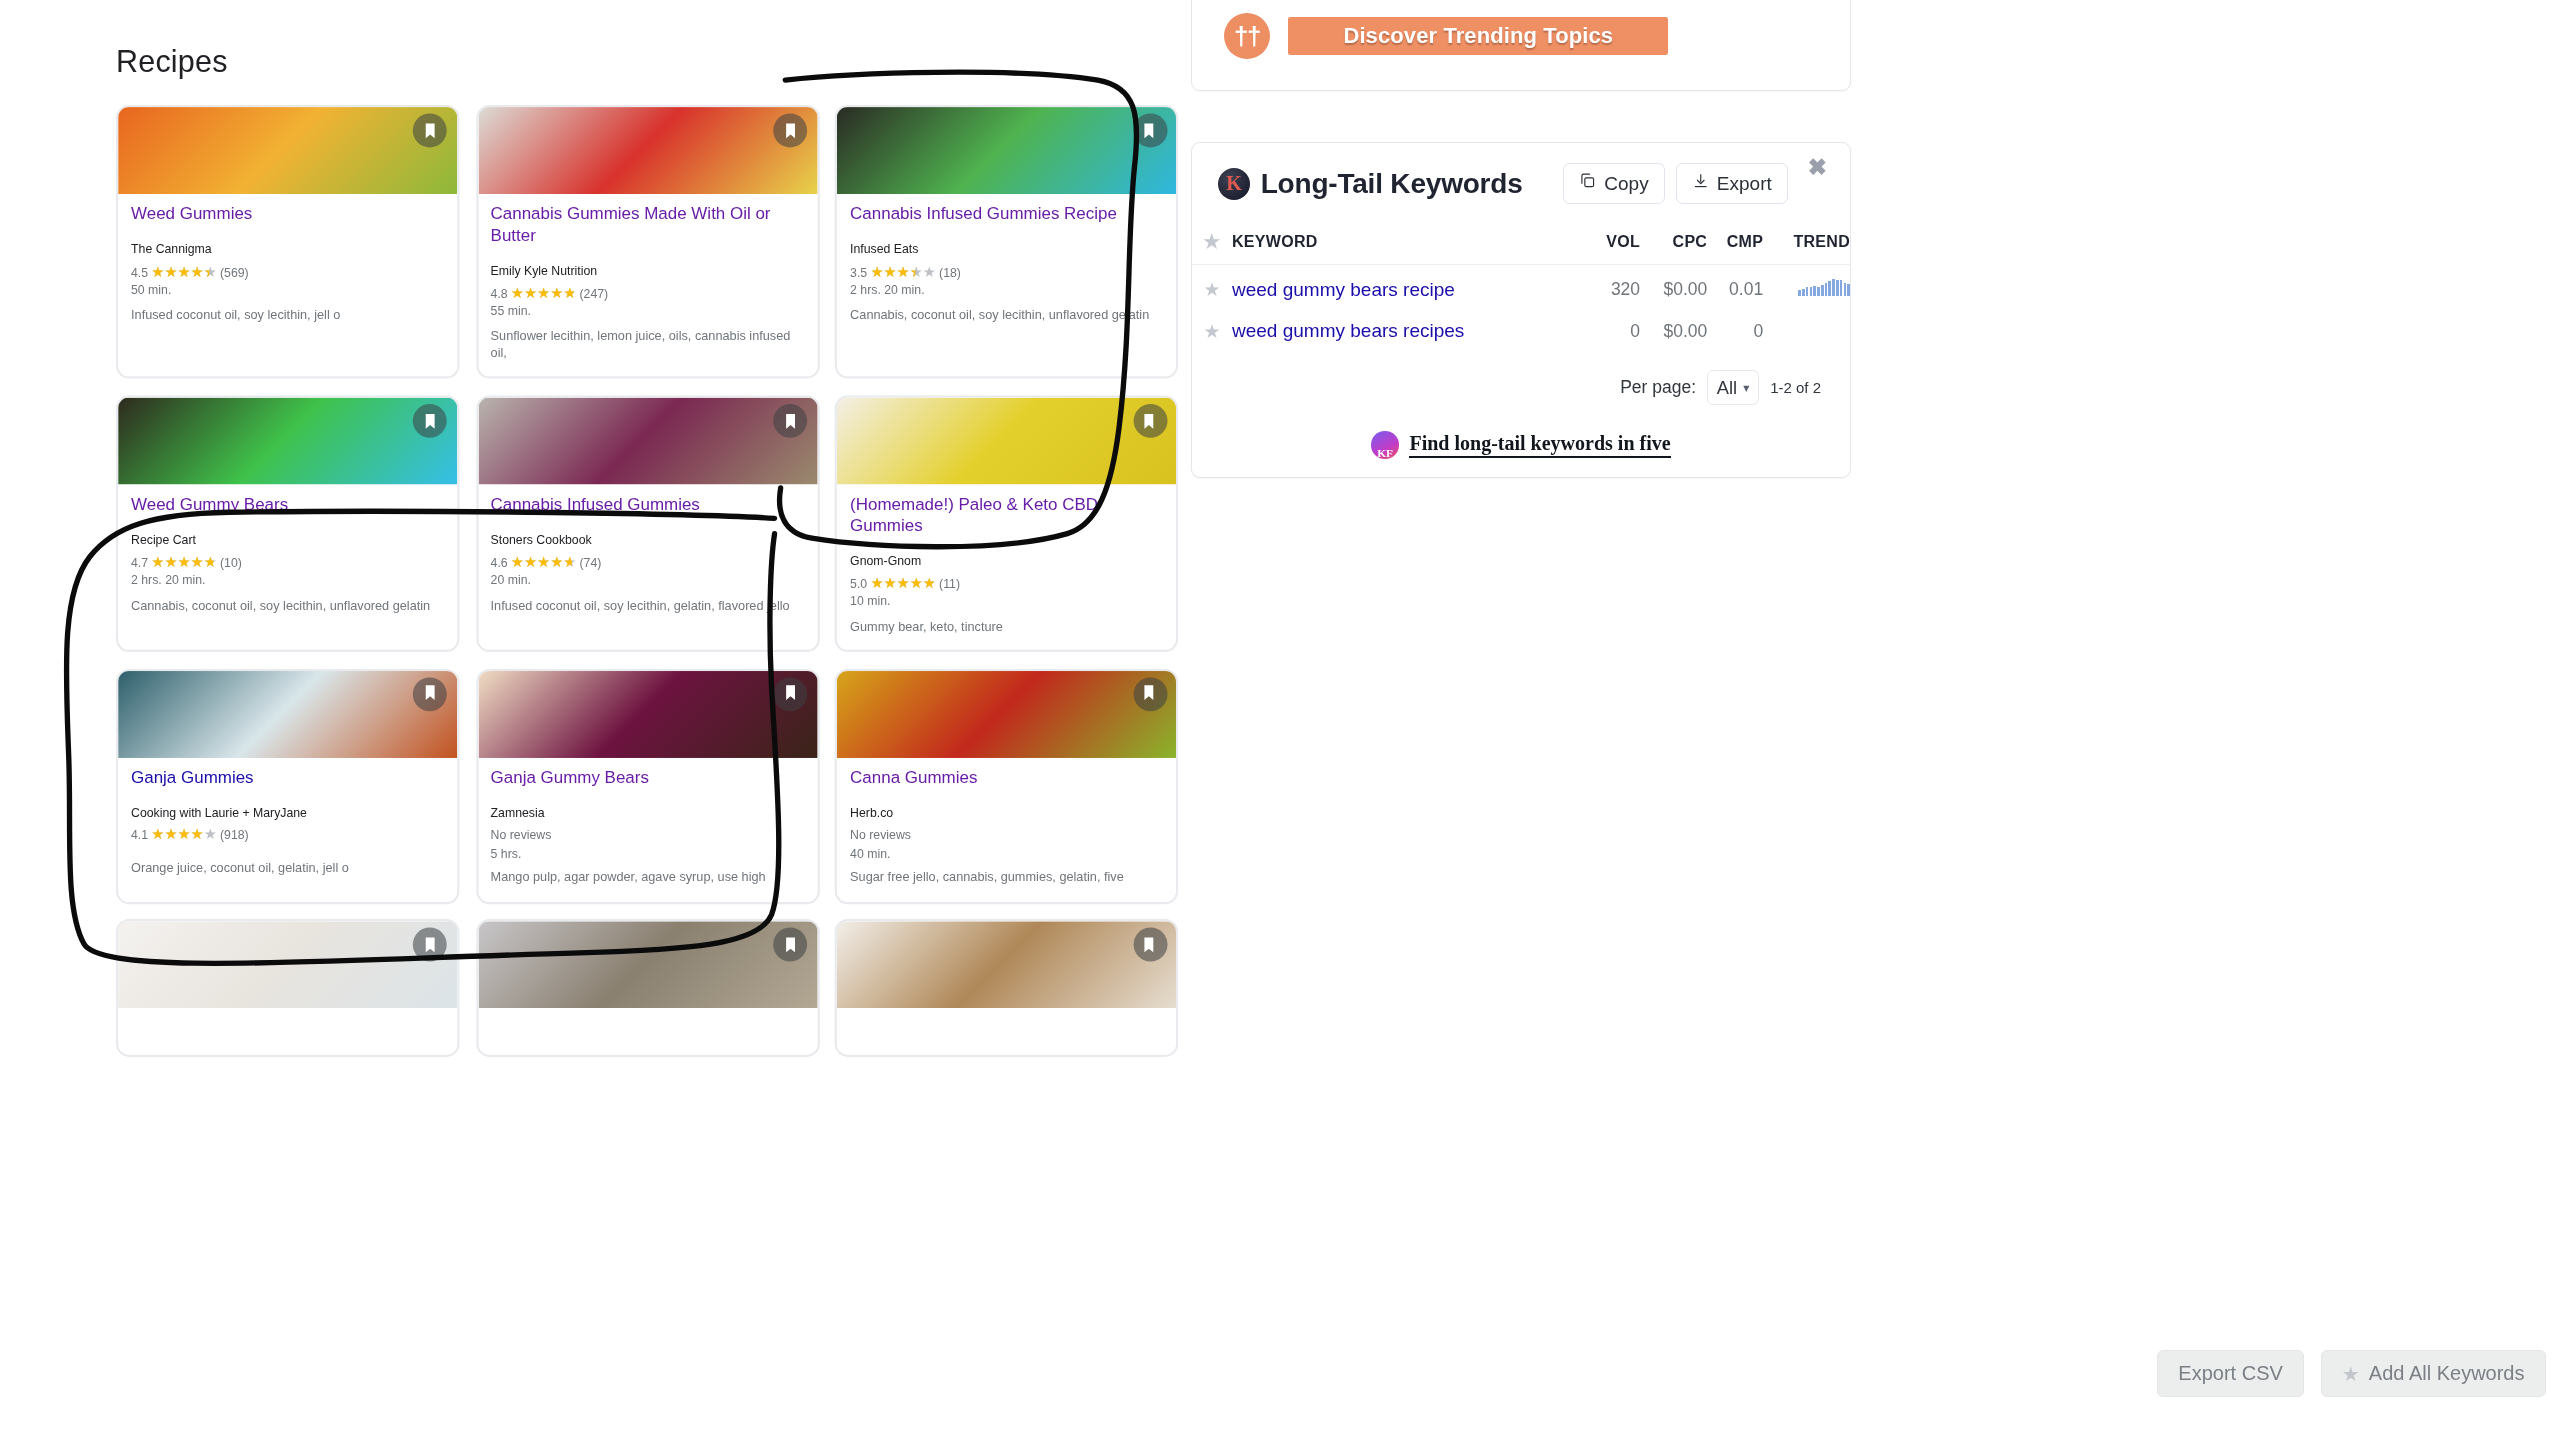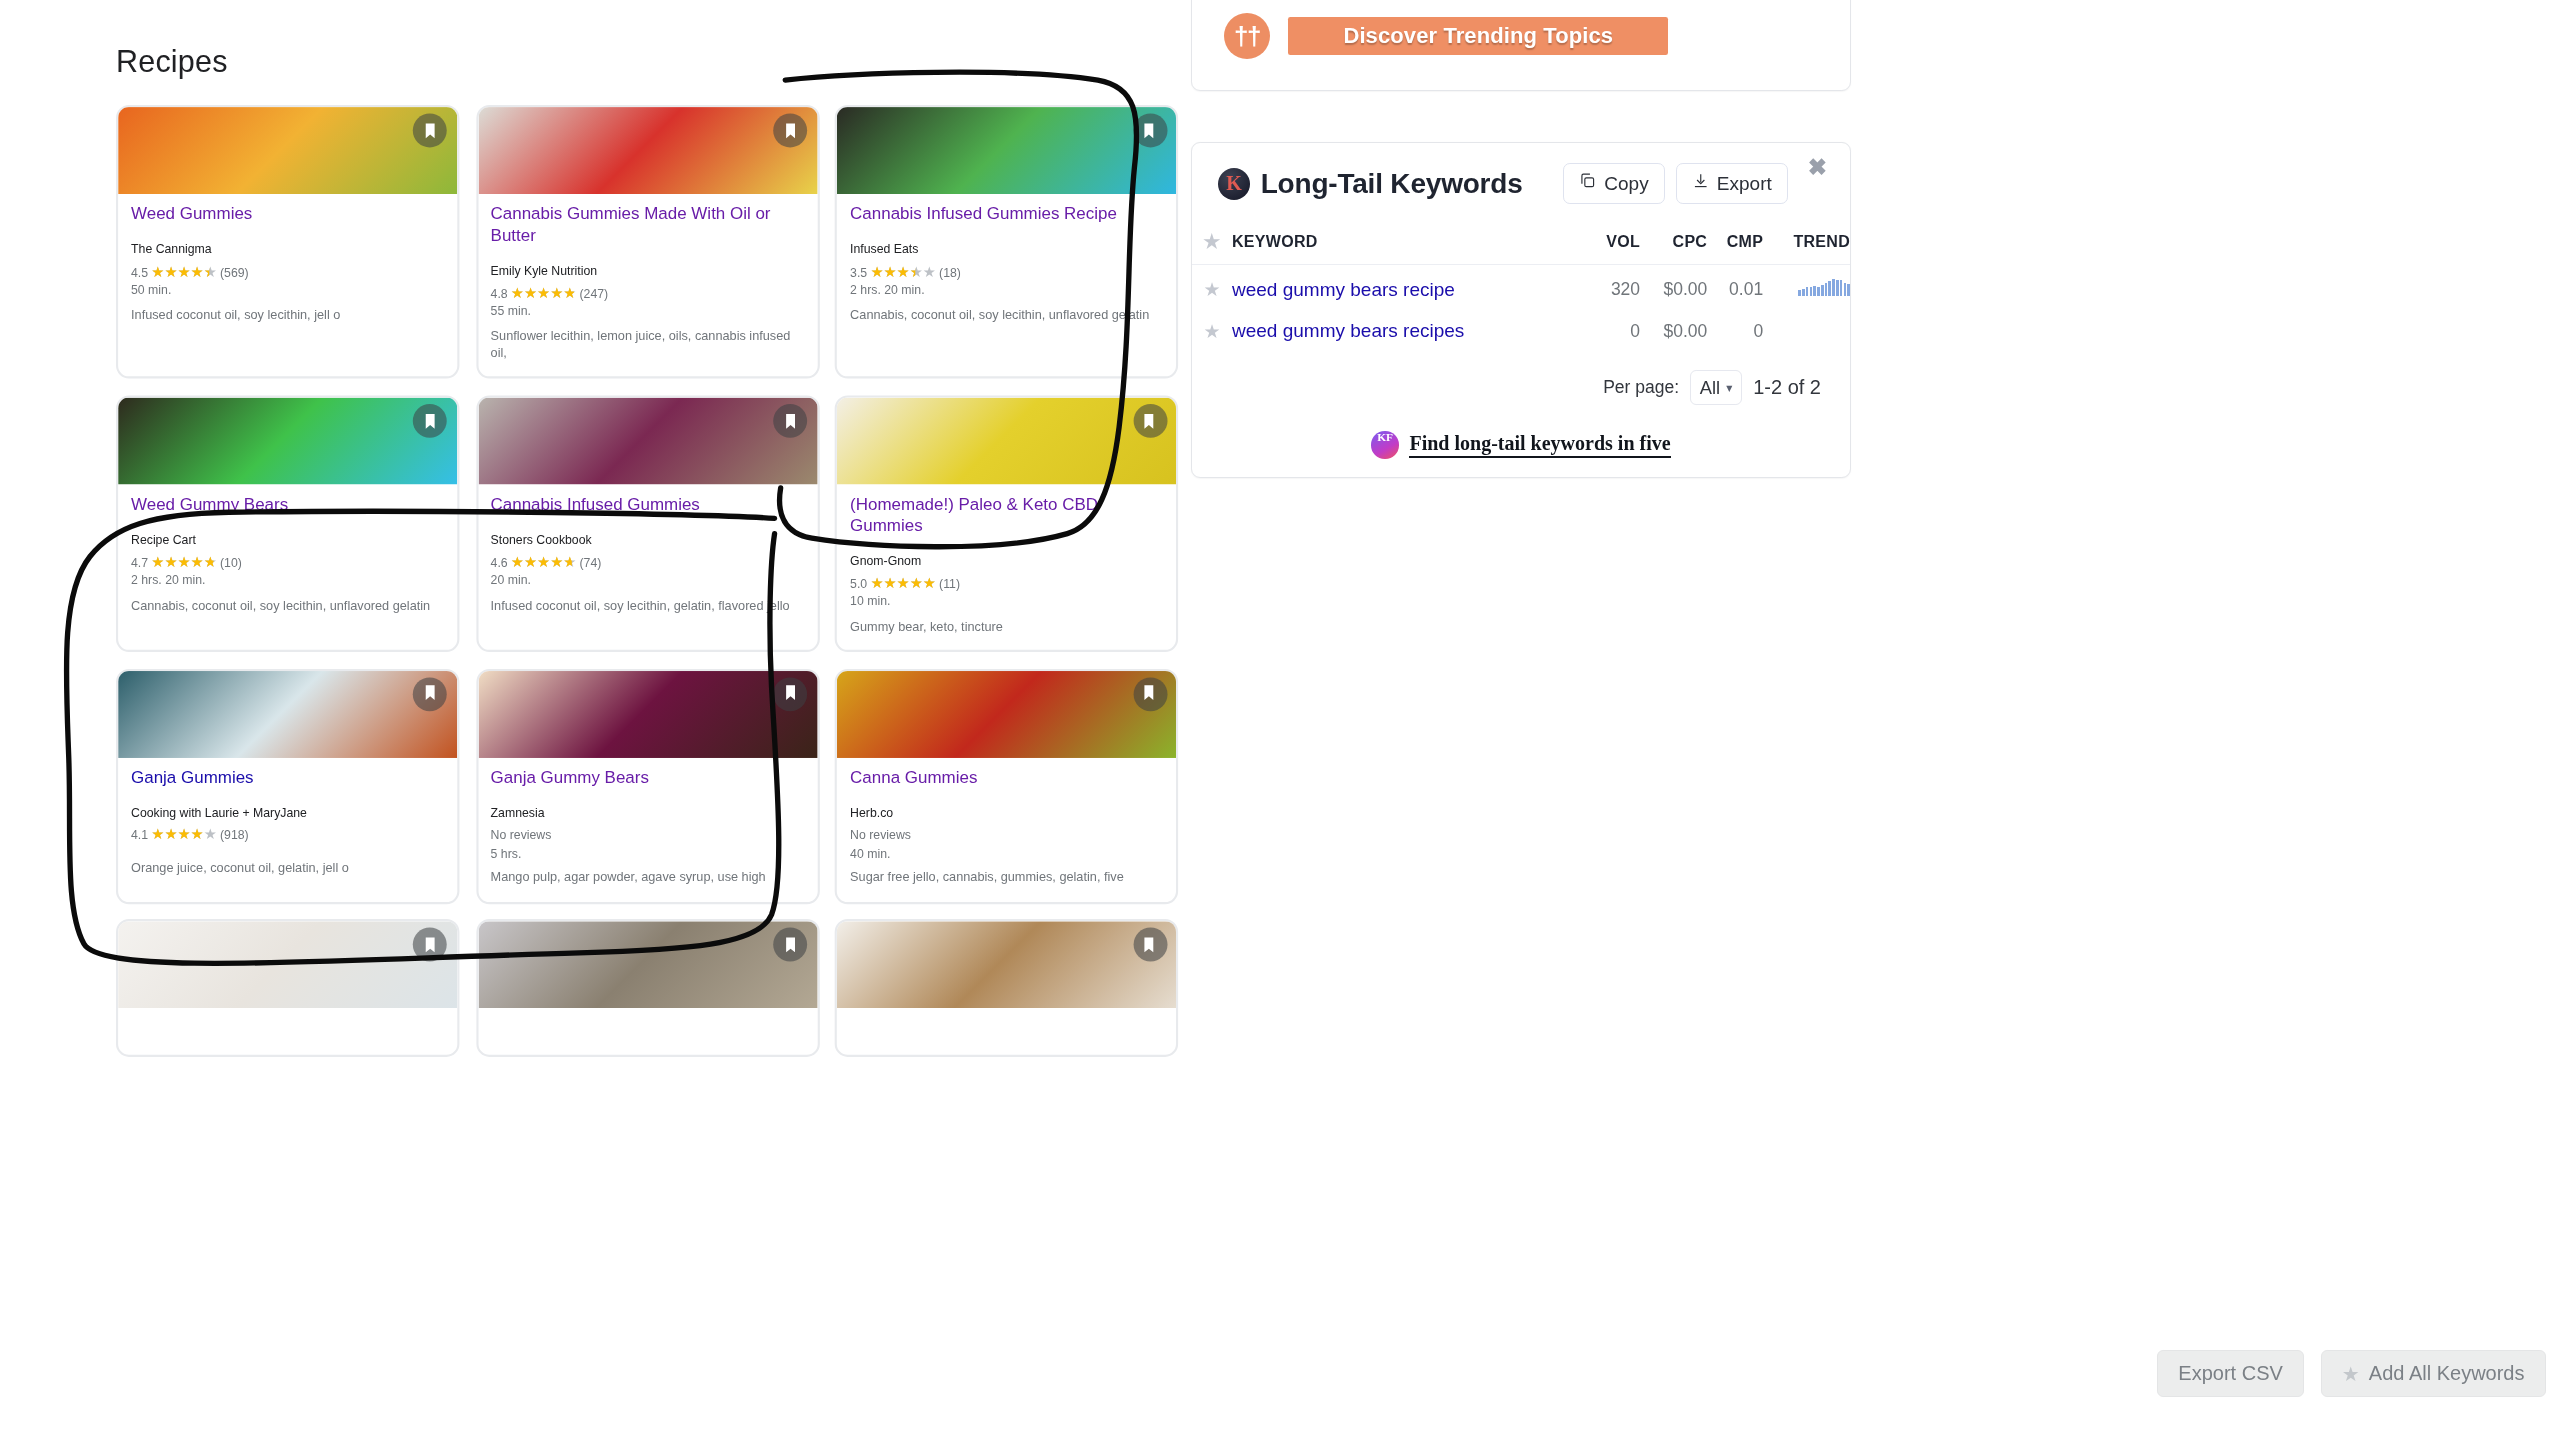--- a/index.html
+++ b/index.html
@@ -131,27 +131,27 @@
   .spark { display: inline-flex; align-items: flex-end; gap: 1.1px; height: 17px; }
   .spark i { display: block; width: 2.7px; background: #85a8e0; }
 
   .kw-foot { display: flex; align-items: center; justify-content: flex-end; gap: 10.7px; padding: 23px 29px 0 0; }
   .perpage-lbl { font-size: 17.5px; color: #32363d; }
   .perpage-sel {
     border: 0.8px solid #e6e8ef; border-radius: 6.1px; height: 35px; padding: 0 9.1px;
     display: flex; align-items: center; gap: 6.1px; font-size: 18.3px; color: #32363d; cursor: pointer;
   }
   .perpage-sel .chev { font-size: 12.2px; color: #5a6070; }
-  .range-lbl { font-size: 20px; color: #32363d; }
+  .range-lbl { font-size: 15px; color: #32363d; }
 
   .bulk-row { display: flex; align-items: center; justify-content: center; gap: 10.7px; margin-top: 26px; }
   .bulk-logo {
     width: 27.4px; height: 27.4px; border-radius: 50%;
     background: linear-gradient(150deg, #7a5cf0 0%, #c13cc7 60%, #f0515f 100%);
-    display: flex; align-items: flex-start; justify-content: center;
+    display: flex; align-items: flex-end; justify-content: center;
   }
   .bulk-logo span { color: #fff; font-size: 11.4px; font-weight: 700; font-family: "Liberation Serif", serif; }
   .bulk-link {
     font-size: 20px; font-weight: 700; color: #11151c; font-family: "Liberation Serif", serif;
     border-bottom: 2.3px solid #11151c; cursor: pointer; padding-bottom: 1.5px;
   }
 
   
   .bottom-btns { position: absolute; right: 30.5px; bottom: 40px; display: flex; gap: 17px; }
   .gbtn {

